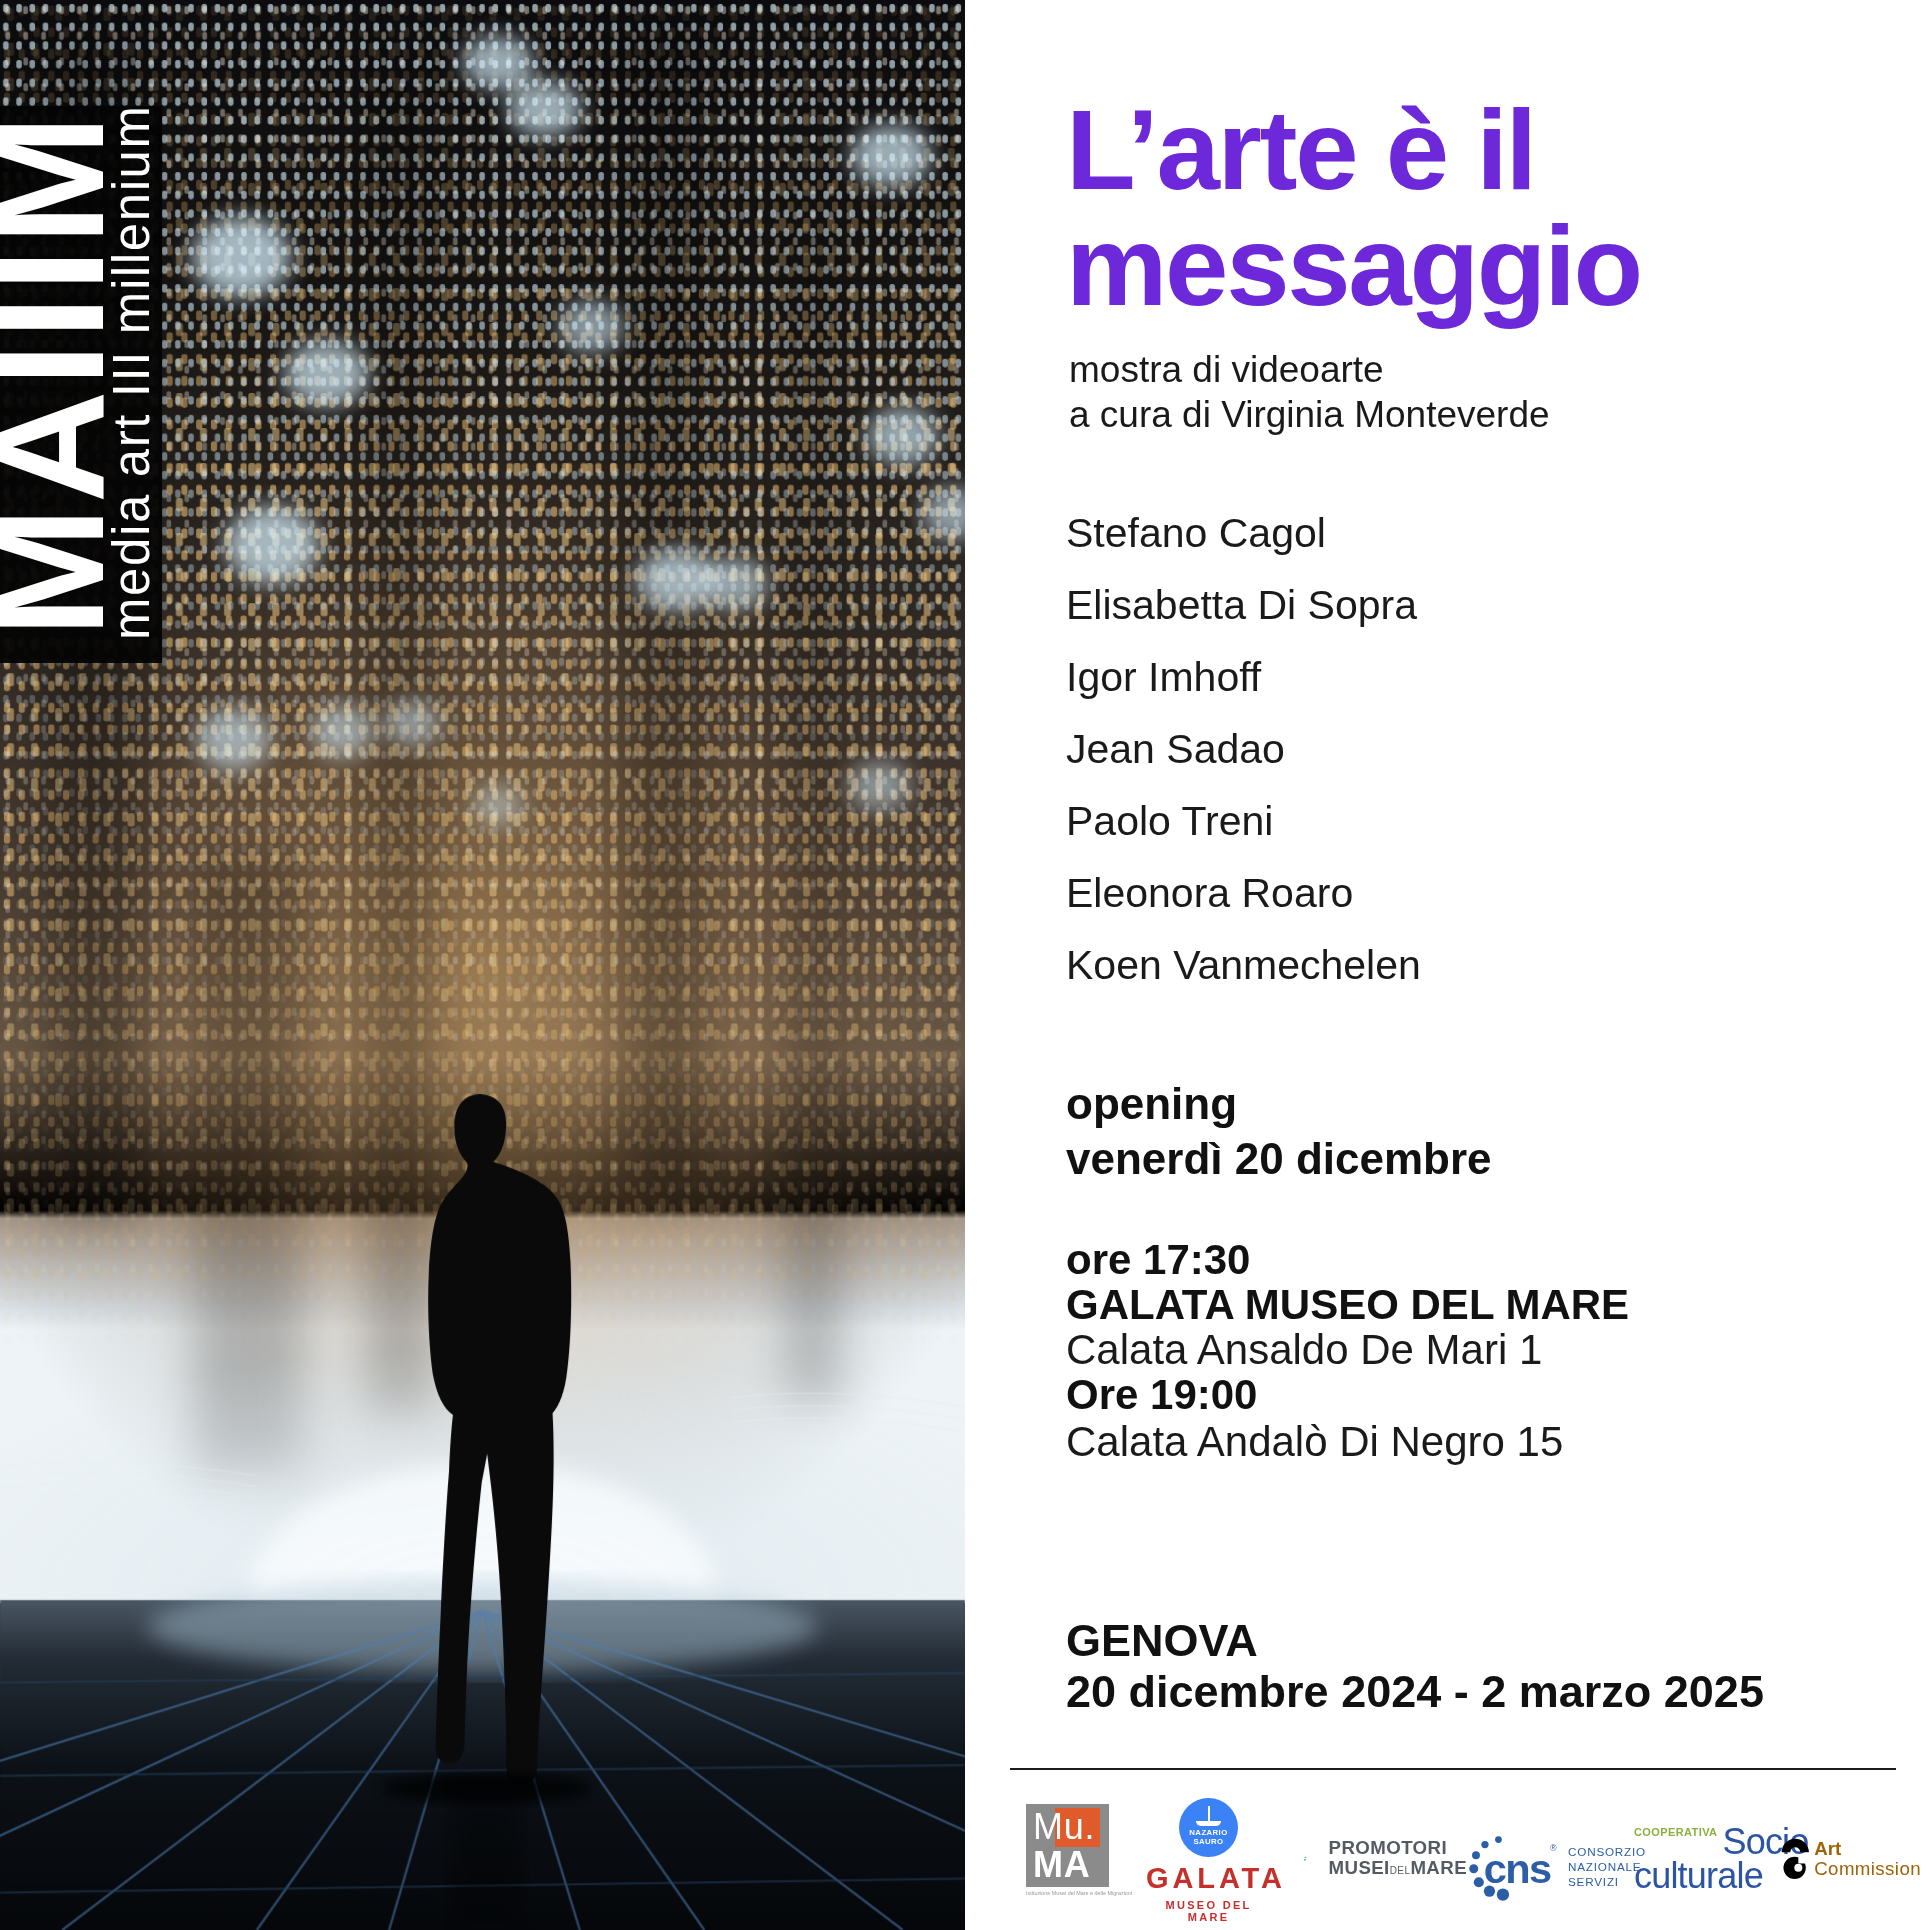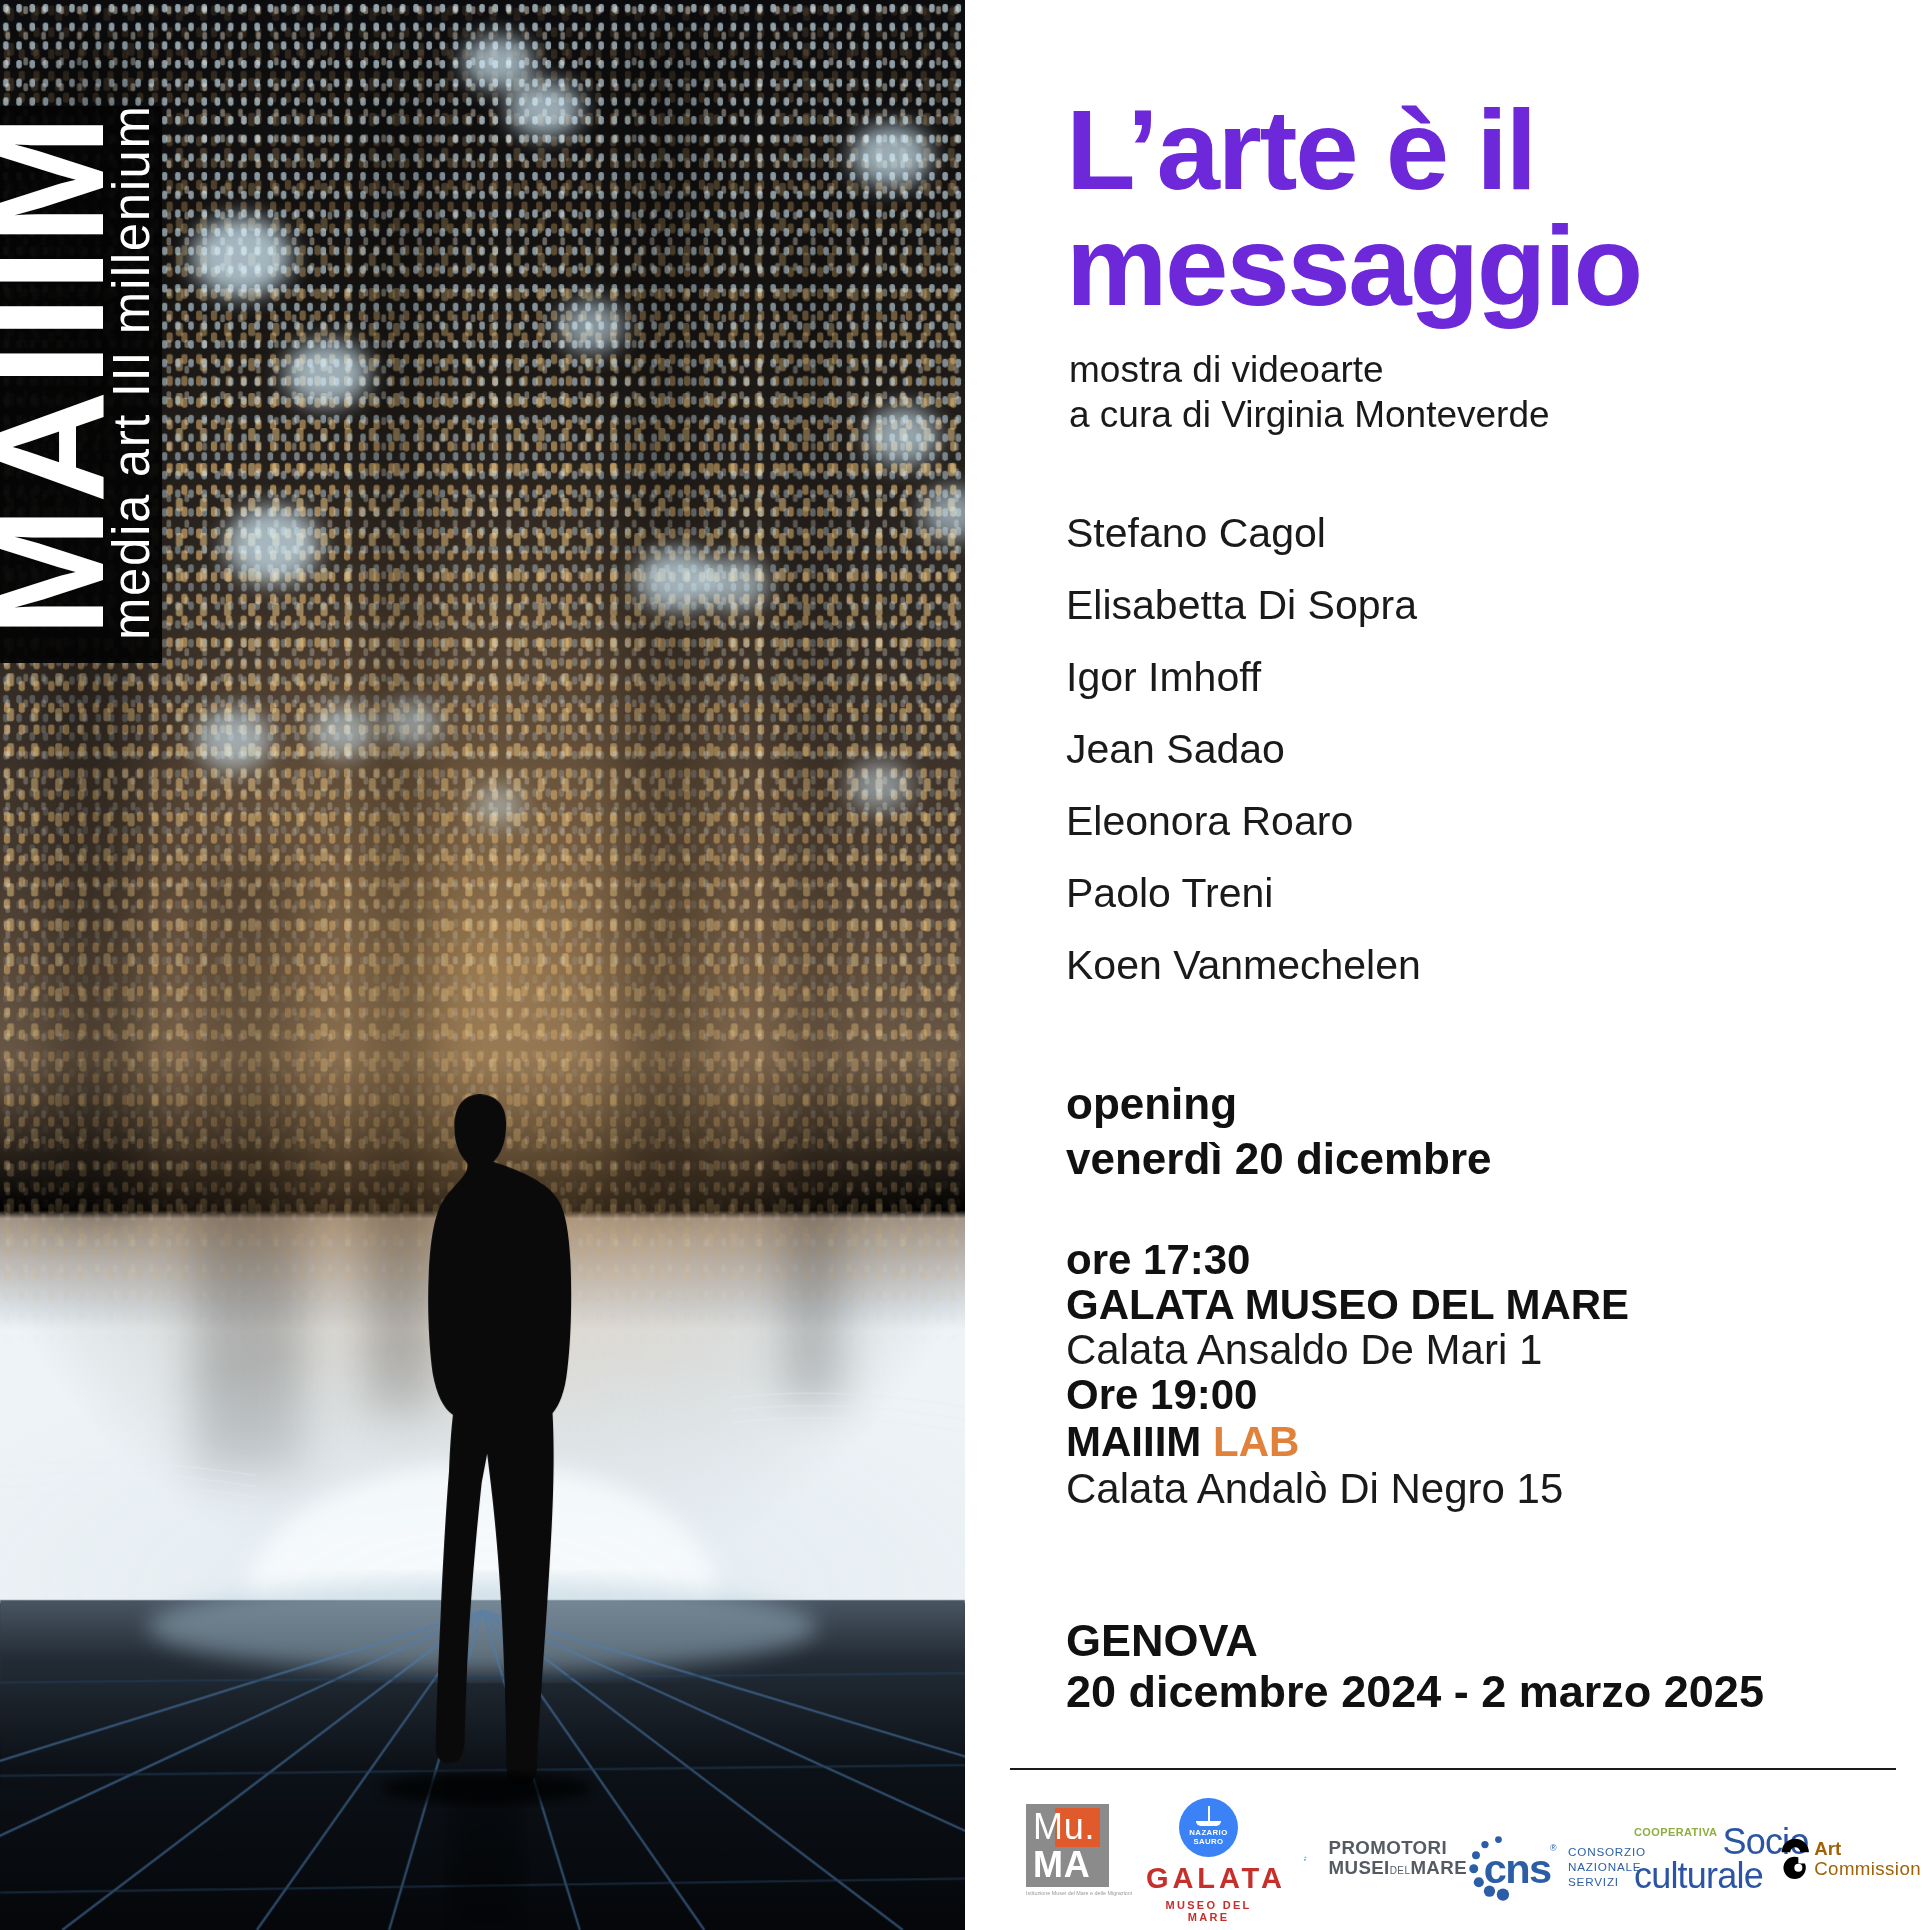--- a/index.html
+++ b/index.html
@@ -287,42 +287,38 @@
     <div class="subtitle">
       <div>mostra di videoarte</div>
       <div>a cura di Virginia Monteverde</div>
     </div>
 
     <div class="artists">
         <div>Stefano Cagol</div>
         <div>Elisabetta Di Sopra</div>
         <div>Igor Imhoff</div>
         <div>Jean Sadao</div>
+        <div>Paolo Treni</div>
         <div>Eleonora Roaro</div>
-        <div>Paolo Treni</div>
         <div>Koen Vanmechelen</div>
       </div>
 
     <div class="opening-block">
       <div>opening</div>
       <div>venerdì 20 dicembre</div>
     </div>
 
     <div class="event event-1">
       <div class="time">ore 17:30</div>
       <div class="venue">GALATA MUSEO DEL MARE</div>
       <div class="address">Calata Ansaldo De Mari 1</div>
     </div>
 
     <div class="event event-2">
       <div class="time">Ore 19:00</div>
-      <div class="venue">
-        <span>MAIIIM</span>
-        <span class="accent" id="lab-accent" style="color: rgb(224, 129, 60);">LAB</span>
-      </div>
       <div class="address">Calata Andalò Di Negro 15</div>
     </div>
 
     <div class="city-block">
       <div>GENOVA</div>
       <div>20 dicembre 2024 - 2 marzo 2025</div>
     </div>
 
     <div class="divider"></div>
 

